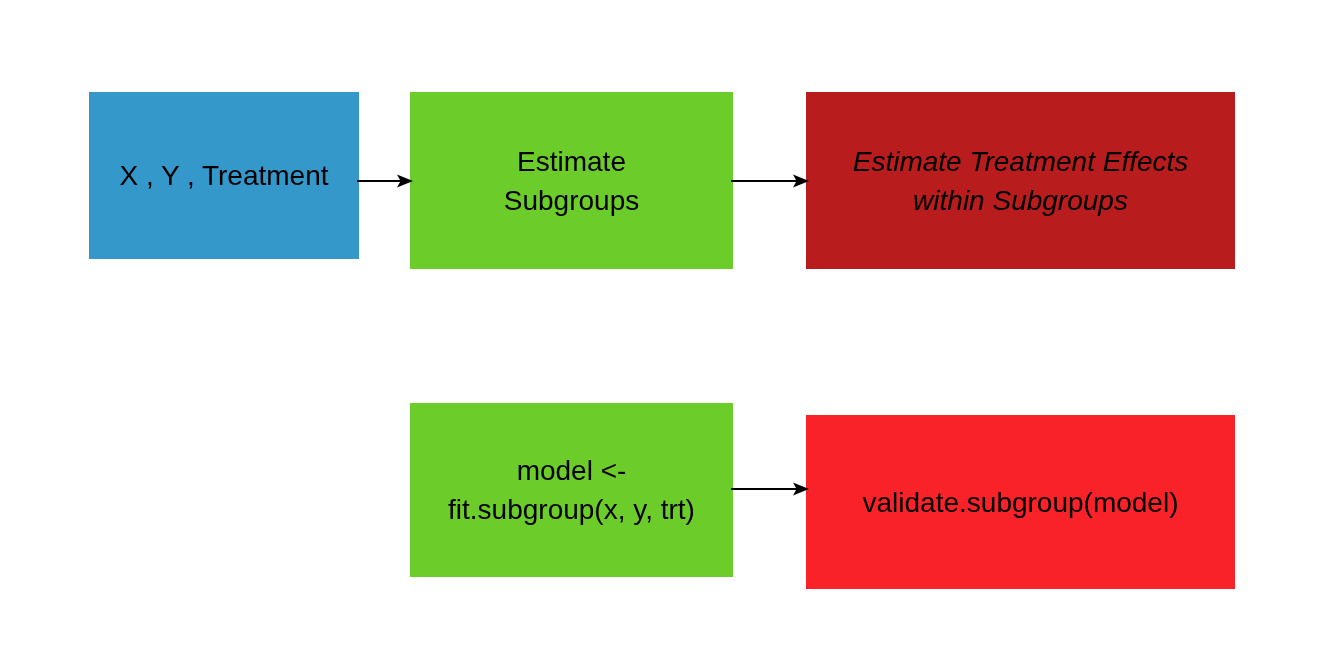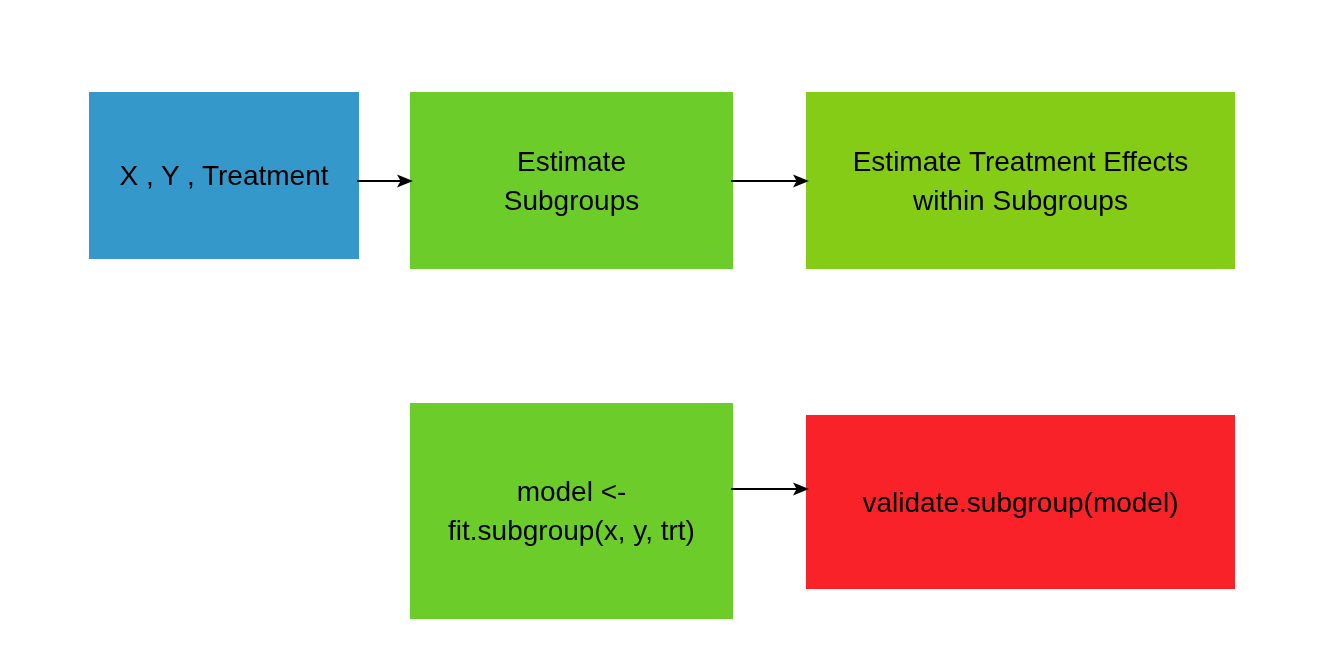--- a/index.html
+++ b/index.html
@@ -45,21 +45,21 @@
     left: 89px;  top: 92px;  width: 270px; height: 167px;
   }
   #node-estimate-subgroups {
     left: 410px; top: 92px;  width: 323px; height: 177px;
   }
   #node-estimate-effects {
     left: 806px; top: 92px;  width: 429px; height: 177px;
   }
   
   #node-fit-subgroup {
-    left: 410px; top: 403px; width: 323px; height: 216px;
+    left: 410px; top: 403px; width: 323px; height: 174px;
   }
   #node-validate-subgroup {
     left: 806px; top: 403px; width: 429px; height: 174px;
   }
 
   .arrow {
     position: absolute;
     overflow: visible;
   }
   #arrow-data-to-subgroups   { left: 357px; top: 166px; width: 56px; height: 30px; }
@@ -73,21 +73,21 @@
 
   <div class="node" id="node-data" style="background:#3498ca;">
     <span class="node-label">X , Y , Treatment</span>
   </div>
 
   <div class="node" id="node-estimate-subgroups" style="background:#6ccd2a;align-items:center;">
     <span class="node-label">Estimate
 Subgroups</span>
   </div>
 
-  <div class="node" id="node-estimate-effects" style="background:#84cc16;">
+  <div class="node" id="node-estimate-effects" style="background:#b91c1c;font-style:italic;">
     <span class="node-label">Estimate Treatment Effects
 within Subgroups</span>
   </div>
 
   <div class="node" id="node-fit-subgroup" style="background:#6ccd2a;">
     <span class="node-label">model &lt;-
 fit.subgroup(x, y, trt)</span>
   </div>
 
   <div class="node" id="node-validate-subgroup" style="background:#fa2229;margin-top:12px;">

